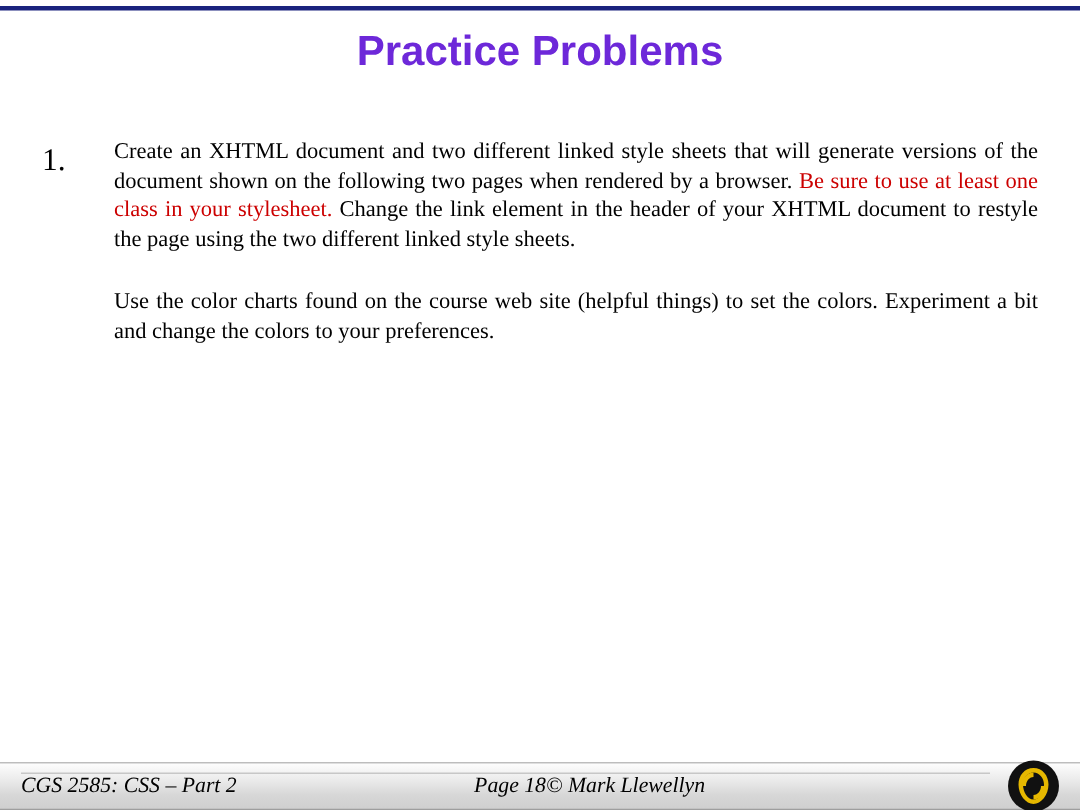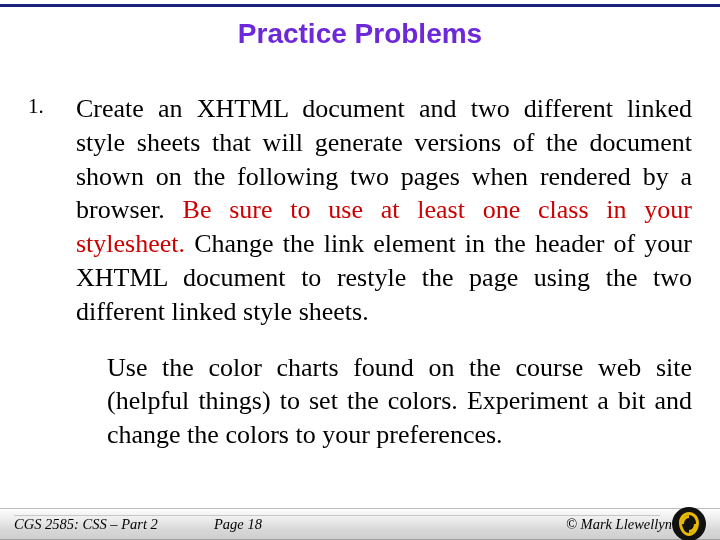--- a/index.html
+++ b/index.html
@@ -34,44 +34,44 @@
     align-items: flex-start;
   }
   .num {
     flex: 0 0 48px;
     font-size: 21px;
     color: #000;
     line-height: 1.35;
   }
   .body {
     flex: 1;
-    font-size: 26px;
+    font-size: 15px;
     color: #000;
     line-height: 1.30;
   }
   .body .p1 { text-align: justify; margin-bottom: 22px; }
-  .body .p2 { text-align: justify; margin-left: 31px; }
+  .body .p2 { text-align: justify; }
   .red { color: #cc0000; }
   .footer {
     position: absolute;
     left: 0; right: 0; bottom: 0;
     height: 32px;
     background: linear-gradient(#fdfdfd, #e9e9e9 40%, #d7d7d7 70%, #cfcfcf);
     border-top: 1px solid #bdbdbd;
     border-bottom: 1px solid #9e9e9e;
     display: flex;
     align-items: center;
     padding: 0 14px 0 14px;
     font-style: italic;
     font-size: 14.5px;
     color: #000;
   }
   .footer .course { flex: 0 0 200px; }
-  .footer .page   { flex: 0 0 150px; }
-  .footer .copy   { flex: 1; text-align: right; }
+  .footer .page   { flex: 0 0 150px; text-align: right; }
+  .footer .copy   { flex: 1; }
   .logo {
     flex: 0 0 34px;
     width: 34px; height: 34px;
     border-radius: 50%;
     background: #111;
     position: relative;
     margin-left: auto;
   }
   .logo svg { position: absolute; inset: 0; }
   .hr-thin {

